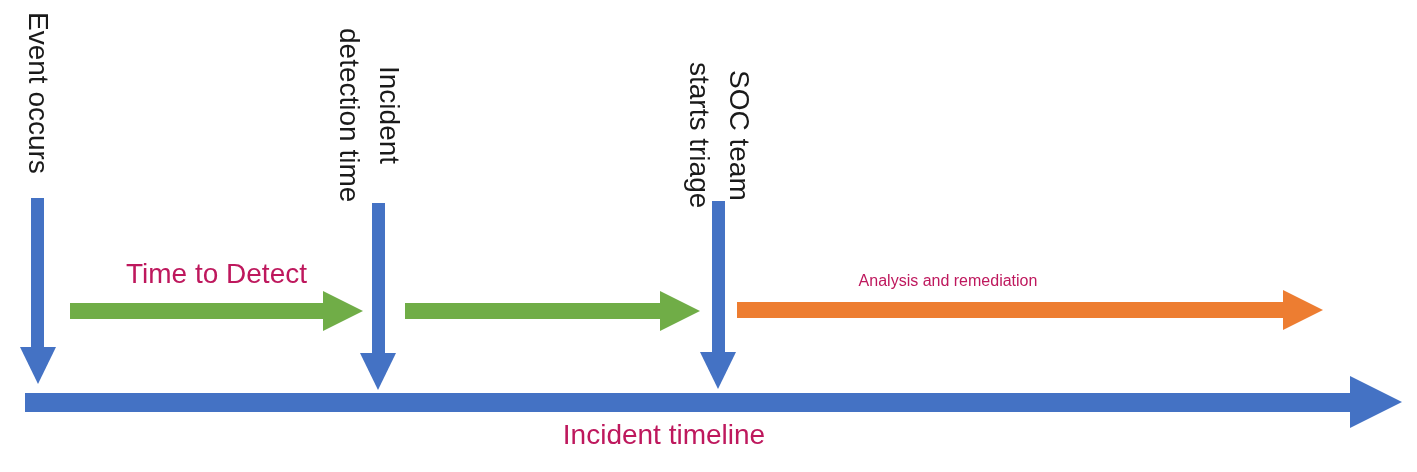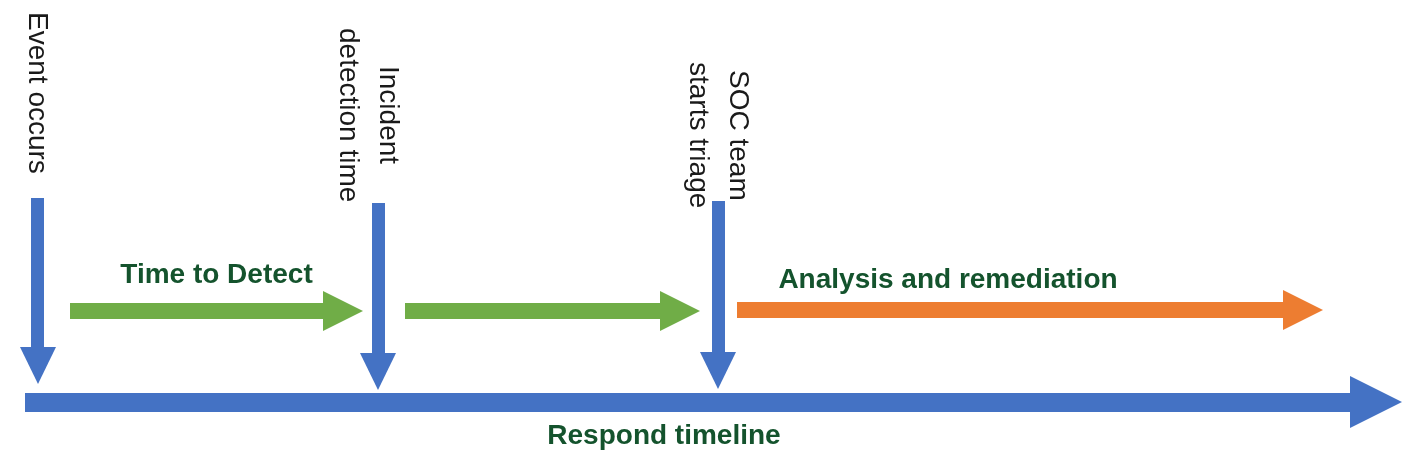--- a/index.html
+++ b/index.html
@@ -22,24 +22,23 @@
     line-height: 1.45;
     color: #1a1a1a;
   }
   .vlabel.centered { text-align: center; }
   
   .hlabel {
     position: absolute;
     text-align: center;
     font-size: 28px;
     line-height: 1.2;
-    color: #14532d;
-    font-weight: bold;
+    color: #be185d;
   }
-  .hlabel.small { font-size: 28px; }
+  .hlabel.small { font-size: 16px; margin-top: 9px; }
   
   .shaft { position: absolute; background: currentColor; }
   .vhead {
     position: absolute; width: 0; height: 0;
     border-left: 18px solid transparent;
     border-right: 18px solid transparent;
     border-top: 37px solid currentColor;
   }
   .hhead {
     position: absolute; width: 0; height: 0;
@@ -99,15 +98,15 @@
   <div style="color: rgb(237, 125, 49);">
     <div class="shaft" style="left:737px; top:302px; width:546px; height:16px;"></div>
     <div class="hhead" style="left:1283px; top:290px;"></div>
   </div>
 
   <div style="color: rgb(68, 114, 196);">
     <div class="shaft" style="left:25px; top:393px; width:1325px; height:19px;"></div>
     <div class="hhead big" style="left:1350px; top:376px;"></div>
   </div>
 
-  <div class="hlabel" style="left:464px; top:418px; width:400px;">Respond timeline</div>
+  <div class="hlabel" style="left:464px; top:418px; width:400px;">Incident timeline</div>
 
 </div>
 
 </body></html>

